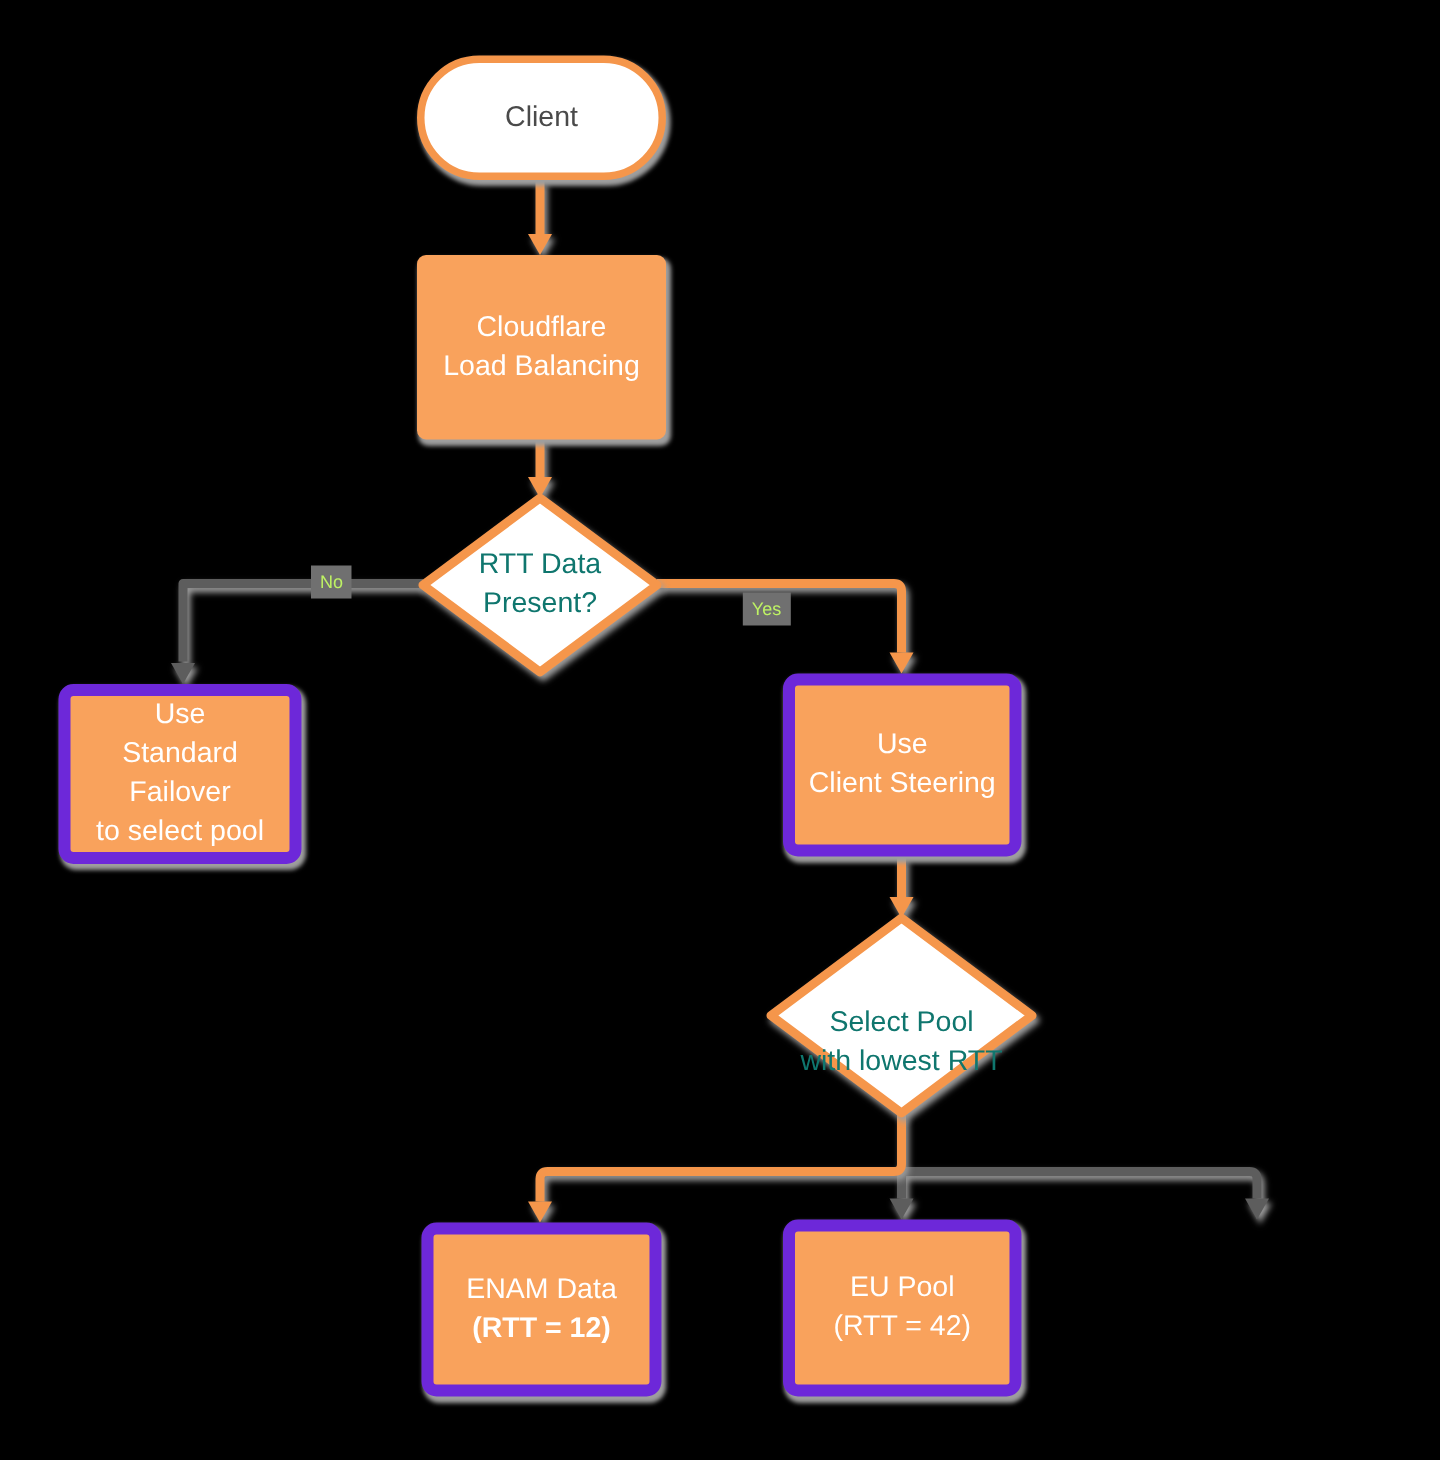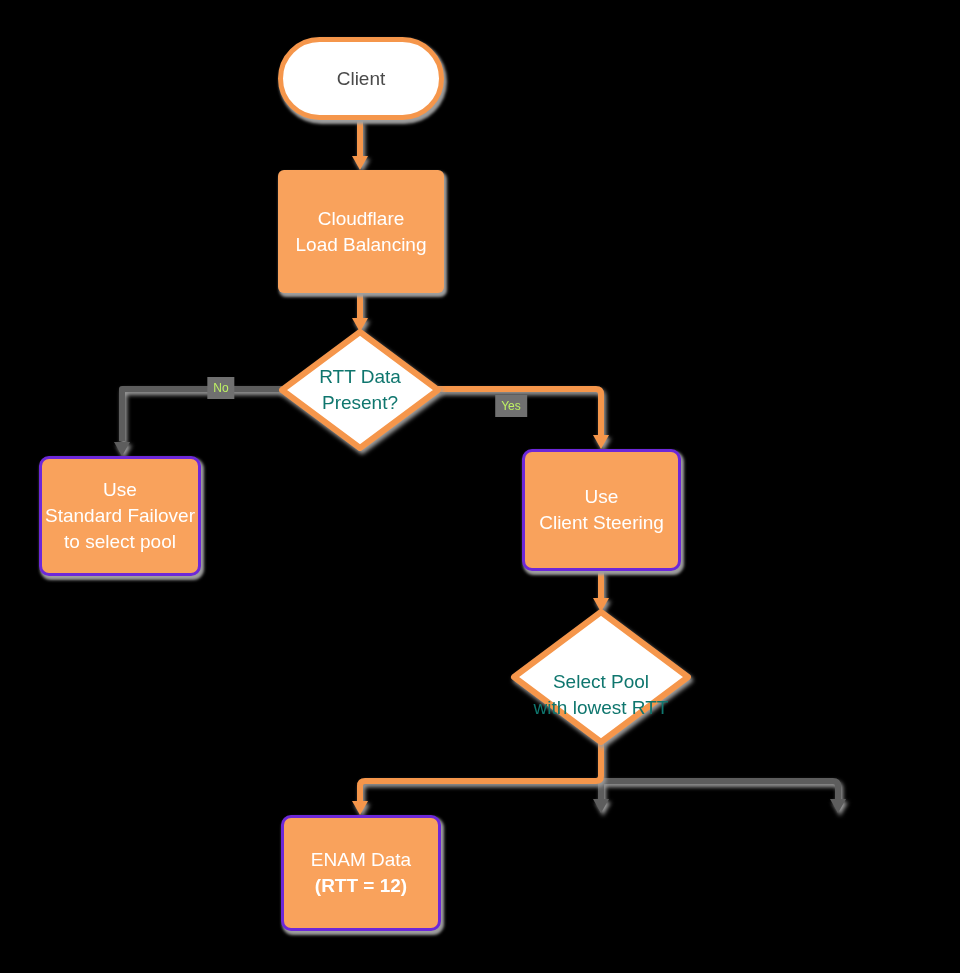--- a/index.html
+++ b/index.html
@@ -32,21 +32,21 @@
     border: 5px solid #f5964b;
     border-radius: 44px;
     color: #4a4a4a;
   }
   .obox {
     background: #f9a25c;
     color: #ffffff;
     border-radius: 6px;
   }
   .obox.white-border {
-    border: 3px solid #6d28d9;
+    border: 8px solid #6d28d9;
     border-radius: 10px;
   }
   .diamond-text {
     position: absolute;
     display: flex;
     flex-direction: column;
     align-items: center;
     justify-content: center;
     text-align: center;
     color: #0f766e;
@@ -128,18 +128,22 @@
   <div class="diamond-text" style="left:506px; top:665px; width:190px; height:60px;">
     <div>Select Pool</div>
     <div>with lowest RTT</div>
   </div>
 
   <div class="node obox white-border" style="left:281px; top:815px; width:160px; height:116px;">
     <div>ENAM Data</div>
     <div class="bold">(RTT = 12)</div>
   </div>
 
+  <div class="node obox white-border" style="left:522px; top:813px; width:159px; height:118px;">
+    <div>EU Pool</div>
+    <div>(RTT = 42)</div>
+  </div>
 
 
   <div class="edge-label" style="left:221px; top:388px;">No</div>
   <div class="edge-label" style="left:511px; top:388px;margin-top:18px;">Yes</div>
 
 </div>
 
 </body></html>

